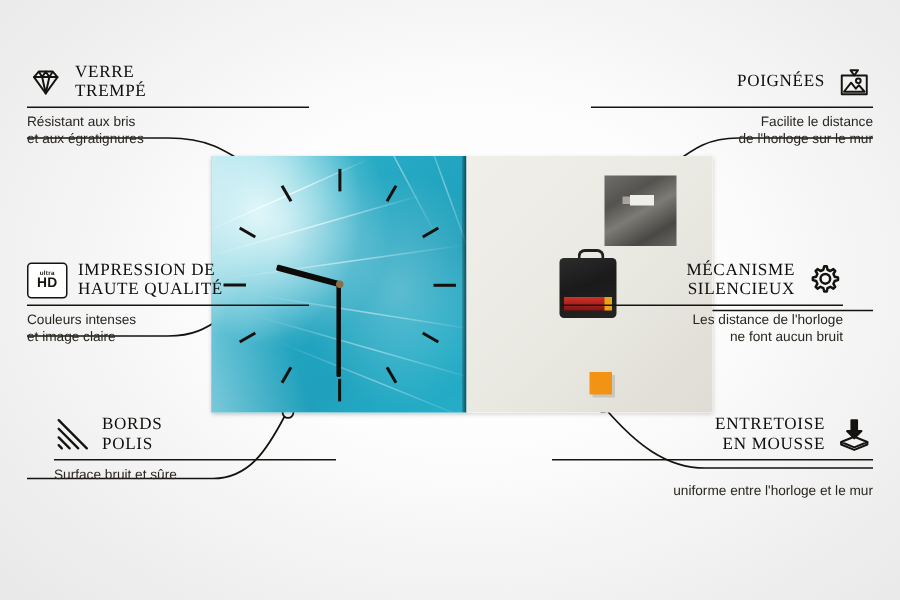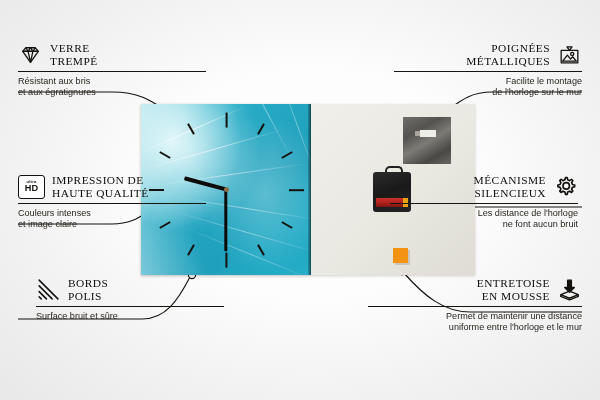--- a/index.html
+++ b/index.html
@@ -235,31 +235,30 @@
             <g fill="none" stroke="#15130f" stroke-width="1.25" stroke-linejoin="round">
           <rect x="4" y="8" width="16" height="12"></rect>
           <path d="M12 8 L9.6 4.6 L14.4 4.6 Z"></path>
           <path d="M5.4 18.4 L10 12.6 L13 16.4 L15 14.2 L18.6 18.4 Z"></path>
           <circle cx="14.6" cy="11.4" r="1.5"></circle>
             </g>
           </svg>
       </span>
       <span class="ctitle">
         <span>POIGNÉES</span><br>
-        <span>MÉTALLIQUES</span>
-      </span>
-    </div>
-    <div class="rule"></div>
-    <div class="cdesc">
-      <span>Facilite le montage</span><br>
+      </span>
+    </div>
+    <div class="rule"></div>
+    <div class="cdesc">
+      <span>Facilite le distance</span><br>
       <span>de l'horloge sur le mur</span>
     </div>
   </div>
 
-  <div class="callout right" style="left:390px;top:174px;text-align:right;">
+  <div class="callout right" style="left:374px;top:174px;text-align:right;">
     <div class="chead">
       <span class="ico">
         <svg viewBox="0 0 24 24">
             <g fill="none" stroke="#15130f" stroke-width="1.6" stroke-linejoin="round">
           <path d="M12 3.4 L13.6 3.4 L14.1 5.6 L15.9 6.4 L17.8 5.2 L19 6.4 L17.9 8.3 L18.7 10.1 L20.8 10.6 L20.8 12.2
                    L18.7 12.8 L17.9 14.6 L19 16.5 L17.8 17.7 L15.9 16.5 L14.1 17.3 L13.6 19.5 L12 19.5
                    L11.4 17.3 L9.6 16.5 L7.7 17.7 L6.5 16.5 L7.6 14.6 L6.8 12.8 L4.7 12.2 L4.7 10.6
                    L6.8 10.1 L7.6 8.3 L6.5 6.4 L7.7 5.2 L9.6 6.4 L11.4 5.6 Z"></path>
           <circle cx="12.7" cy="11.4" r="3.1"></circle>
             </g>
@@ -288,18 +287,18 @@
           </g>
           </svg>
       </span>
       <span class="ctitle">
         <span>ENTRETOISE</span><br>
         <span>EN MOUSSE</span>
       </span>
     </div>
     <div class="rule"></div>
     <div class="cdesc">
-      <span>Permet de maintenir une distance</span><br>
+      <br>
       <span>uniforme entre l'horloge et le mur</span>
     </div>
   </div>
 
 </div>
 
 </body></html>

